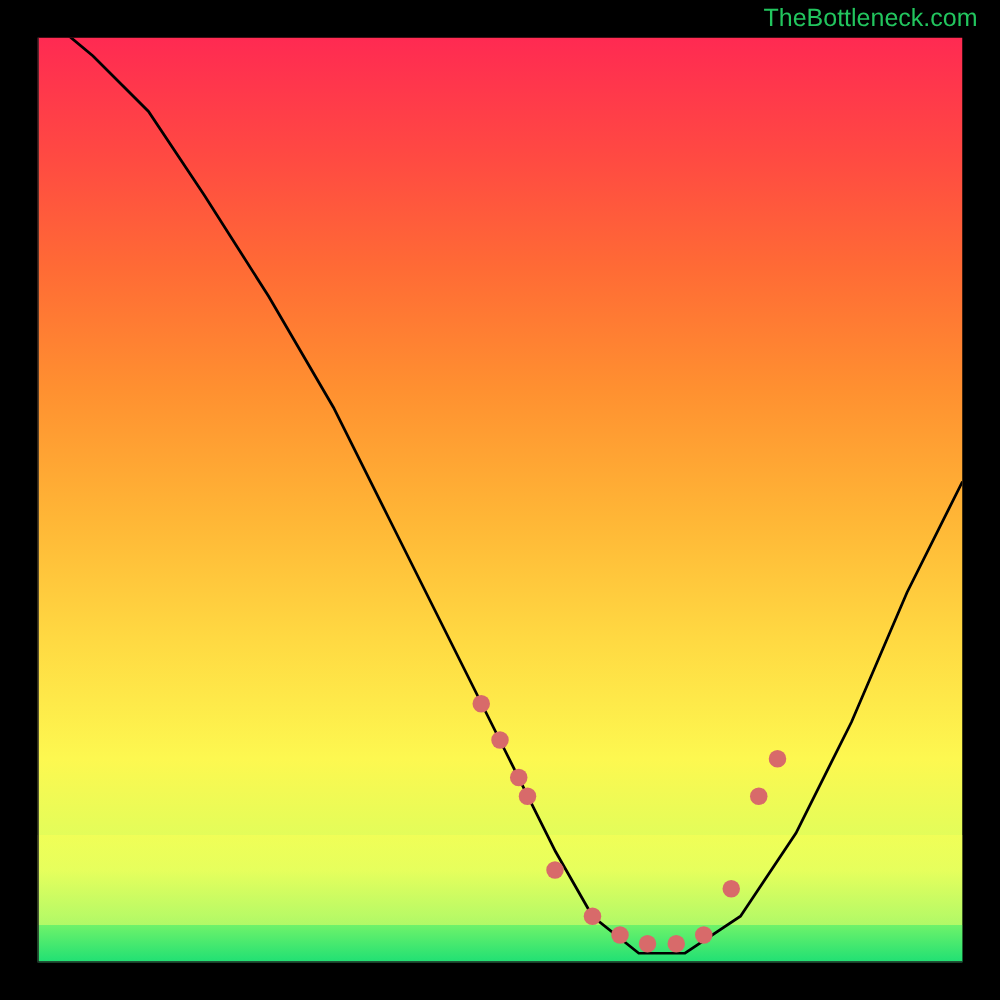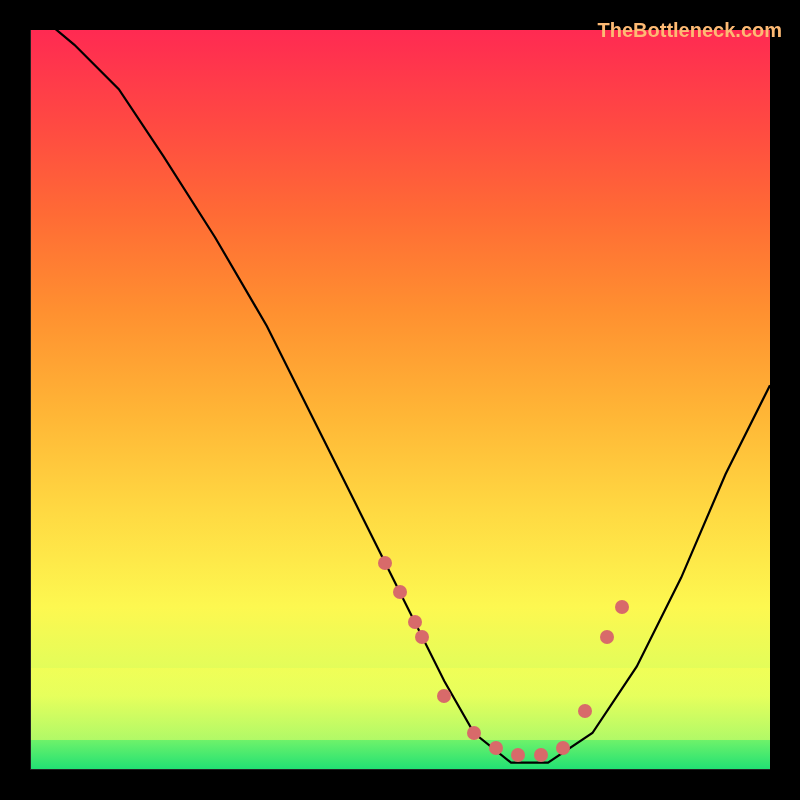--- a/index.html
+++ b/index.html
@@ -5,25 +5,25 @@
   * { margin: 0; padding: 0; box-sizing: border-box; }
   body {
     width: 800px;
     height: 800px;
     background: #000;
     position: relative;
     font-family: Arial, sans-serif;
   }
   .watermark {
     position: absolute;
-    top: 19px;
+    top: 4px;
     right: 18px;
-    color: #fdba74;
+    color: #22c55e;
     font-size: 20px;
-    font-weight: 700;
+    font-weight: 400;
     z-index: 10;
   }
   .plot-area {
     position: absolute;
     left: 30px;
     top: 30px;
     width: 740px;
     height: 740px;
     overflow: hidden;
   }

